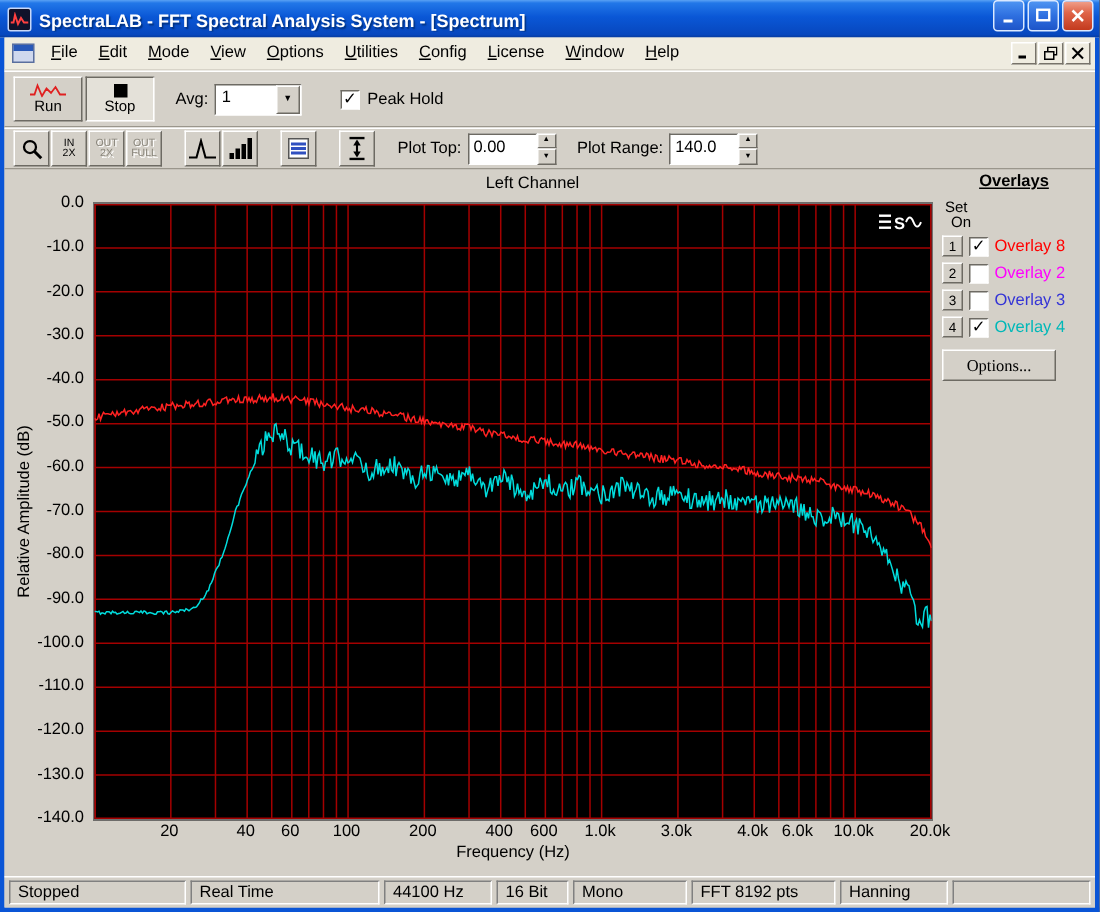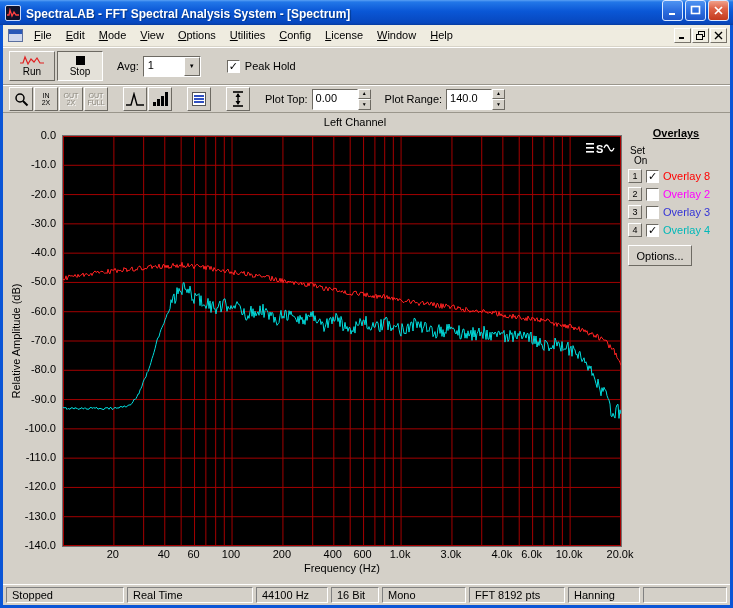--- a/index.html
+++ b/index.html
@@ -72,30 +72,30 @@
   .chart-title { position:absolute; left:72px; top:3px; width:560px; text-align:center; }
   .ylabel { position:absolute; left:13px; top:228px; transform:translate(-50%,-50%) rotate(-90deg); white-space:nowrap; }
   .plot { position:absolute; left:59px; top:22px; width:560px; height:412px; background:#000; border:1px solid #707070; }
   .plot svg { display:block; }
   .yticks span { position:absolute; left:0; width:53px; text-align:right; font-size:11px; }
   .xticks span { position:absolute; width:44px; text-align:center; font-size:11px; }
   .xlabel { position:absolute; left:59px; top:449px; width:560px; text-align:center; }
   .plot-logo { position:absolute; right:5px; top:4px; }
 
   
-  .ovpanel { position:absolute; left:622px; top:12px; width:102px; }
+  .ovpanel { position:absolute; left:622px; top:0; width:102px; }
   .ov-title { text-align:center; text-decoration:underline; margin-top:2px; font-weight:bold; font-size:11px; }
   .ov-set { position:absolute; left:5px; top:20px; font-size:10px; }
   .ov-on  { position:absolute; left:9px; top:30px; font-size:10px; }
   .ov-rows { position:absolute; left:3px; top:42px; }
   .ov-row { display:flex; align-items:center; height:18px; gap:4px; }
   .ov-num { width:14px; height:14px; font-size:9px; display:inline-flex; align-items:center; justify-content:center; }
   .ov-label { font-size:11px; }
-  .options-btn { position:absolute; left:3px; top:120px; width:64px; height:21px; font-size:11px;
-    font-family:Liberation Sans, sans-serif; display:inline-flex; align-items:center; justify-content:center; }
+  .options-btn { position:absolute; left:3px; top:120px; width:76px; height:21px; font-size:11px;
+    font-family:Liberation Serif, serif; display:inline-flex; align-items:center; justify-content:center; }
 
   
   .statusbar { height:21px; background:#D4D0C8; display:flex; gap:3px; padding:2px 3px; border-top:1px solid #fff; }
   .status-seg { border:1px solid; border-color:#808080 #fff #fff #808080; padding:0 5px; line-height:15px;
     white-space:nowrap; overflow:hidden; }
   .status-fill { flex:1; }
 
   .content { border:3px solid #0A55D6; border-top:none; height:583px; background:#D4D0C8; }
 </style>
 </head>
@@ -383,20 +383,20 @@
           </div>
         <span class="options-btn b-raised">Options...</span>
       </div>
     </div>
 
     <div class="statusbar" id="statusbar">
         <span class="status-seg" style="width: 118px;">Stopped</span>
         <span class="status-seg" style="width: 126px;">Real Time</span>
         <span class="status-seg" style="width: 72px;">44100 Hz</span>
         <span class="status-seg" style="width: 48px;">16 Bit</span>
-        <span class="status-seg" style="width: 84px;">Mono</span>
+        <span class="status-seg" style="width: 76px;">Mono</span>
         <span class="status-seg" style="width: 96px;">FFT 8192 pts</span>
         <span class="status-seg" style="width: 72px;">Hanning</span>
         <span class="status-seg status-fill"></span>
       </div>
 
   </div>
 </div>
 
 </body></html>

